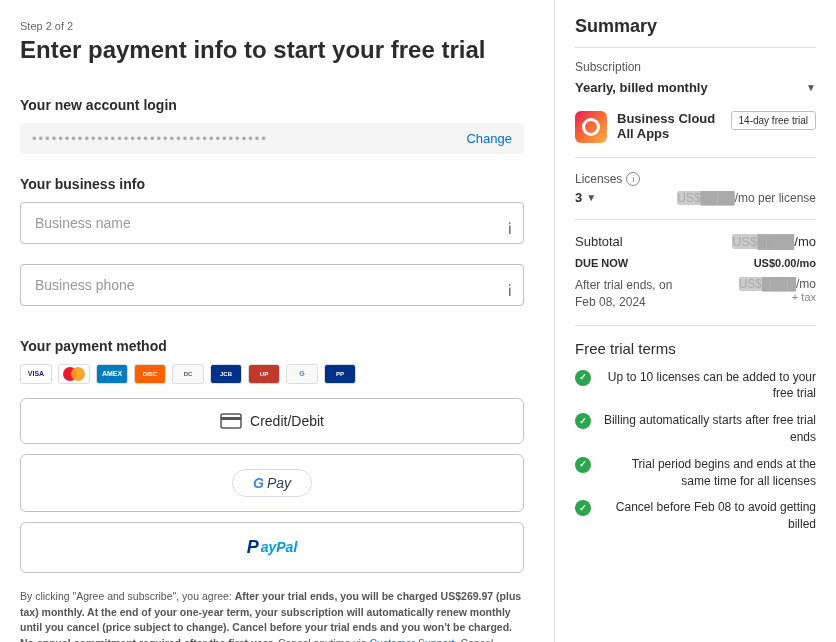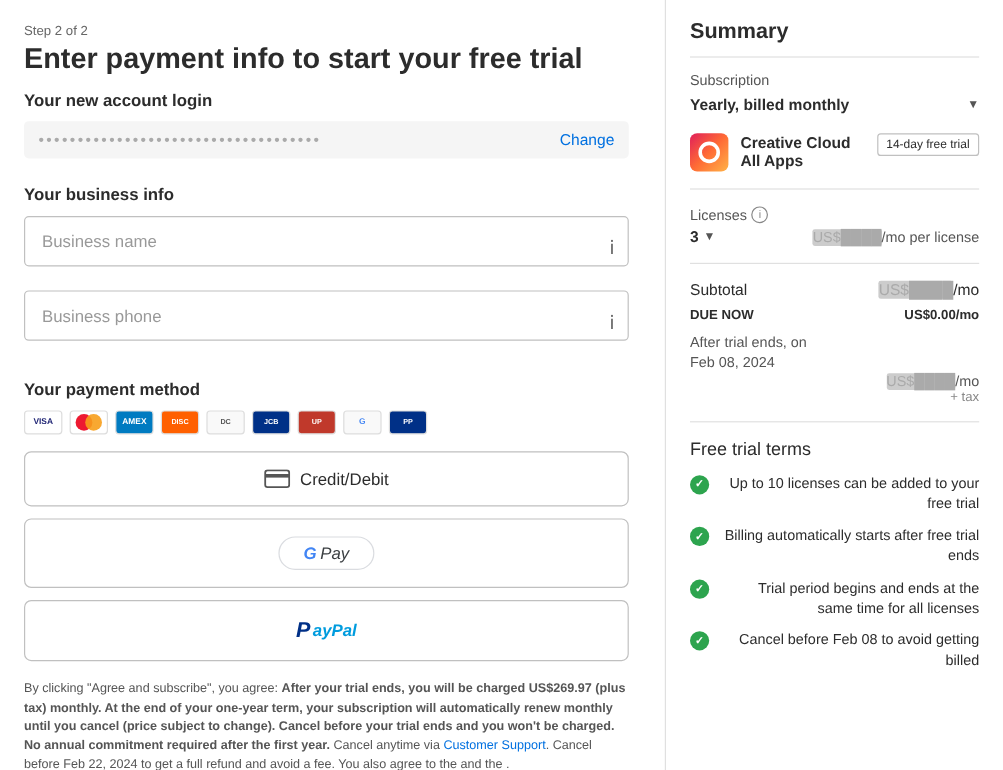--- a/index.html
+++ b/index.html
@@ -25,21 +25,21 @@
     }
     .step-label {
       font-size: 11px;
       color: #666;
       margin-bottom: 4px;
     }
     .main-title {
       font-size: 24px;
       font-weight: 700;
       color: #2c2c2c;
-      margin-bottom: 10px;
+      margin-bottom: 32px;
       line-height: 1.2;
     }
     .section-label {
       font-size: 14px;
       font-weight: 600;
       margin-bottom: 10px;
     }
     .account-login-row {
       display: flex;
       align-items: center;
@@ -289,21 +289,20 @@
       text-align: right;
     }
     .after-trial-row {
       display: flex;
       justify-content: space-between;
       font-size: 12px;
       color: #555;
       margin-bottom: 4px;
       padding-bottom: 14px;
       border-bottom: 1px solid #e0e0e0;
-      flex-direction: column;
     }
     .after-trial-label { max-width: 120px; line-height: 1.4; }
     .after-trial-price { text-align: right; }
     .plus-tax { font-size: 11px; color: #888; }
     .free-trial-section { margin-top: 14px; }
     .free-trial-title {
       font-size: 15px;
       font-weight: 400;
       margin-bottom: 12px;
     }
@@ -420,21 +419,21 @@
   <div class="subscription-dropdown">
     <span>Yearly, billed monthly</span>
     <span class="chevron">▼</span>
   </div>
 
   <div class="product-row">
     <div class="product-icon">
       <div class="product-icon-inner"></div>
     </div>
     <div class="product-info">
-      <div class="product-name">Creative Cloud All Apps</div>
+      <div class="product-name">Business Cloud All Apps</div>
     </div>
     <div class="trial-badge">14-day free trial</div>
   </div>
 
   <div class="licenses-row">
     <div class="licenses-label">
       <span>Licenses</span>
       <span class="info-circle">i</span>
     </div>
   </div>

